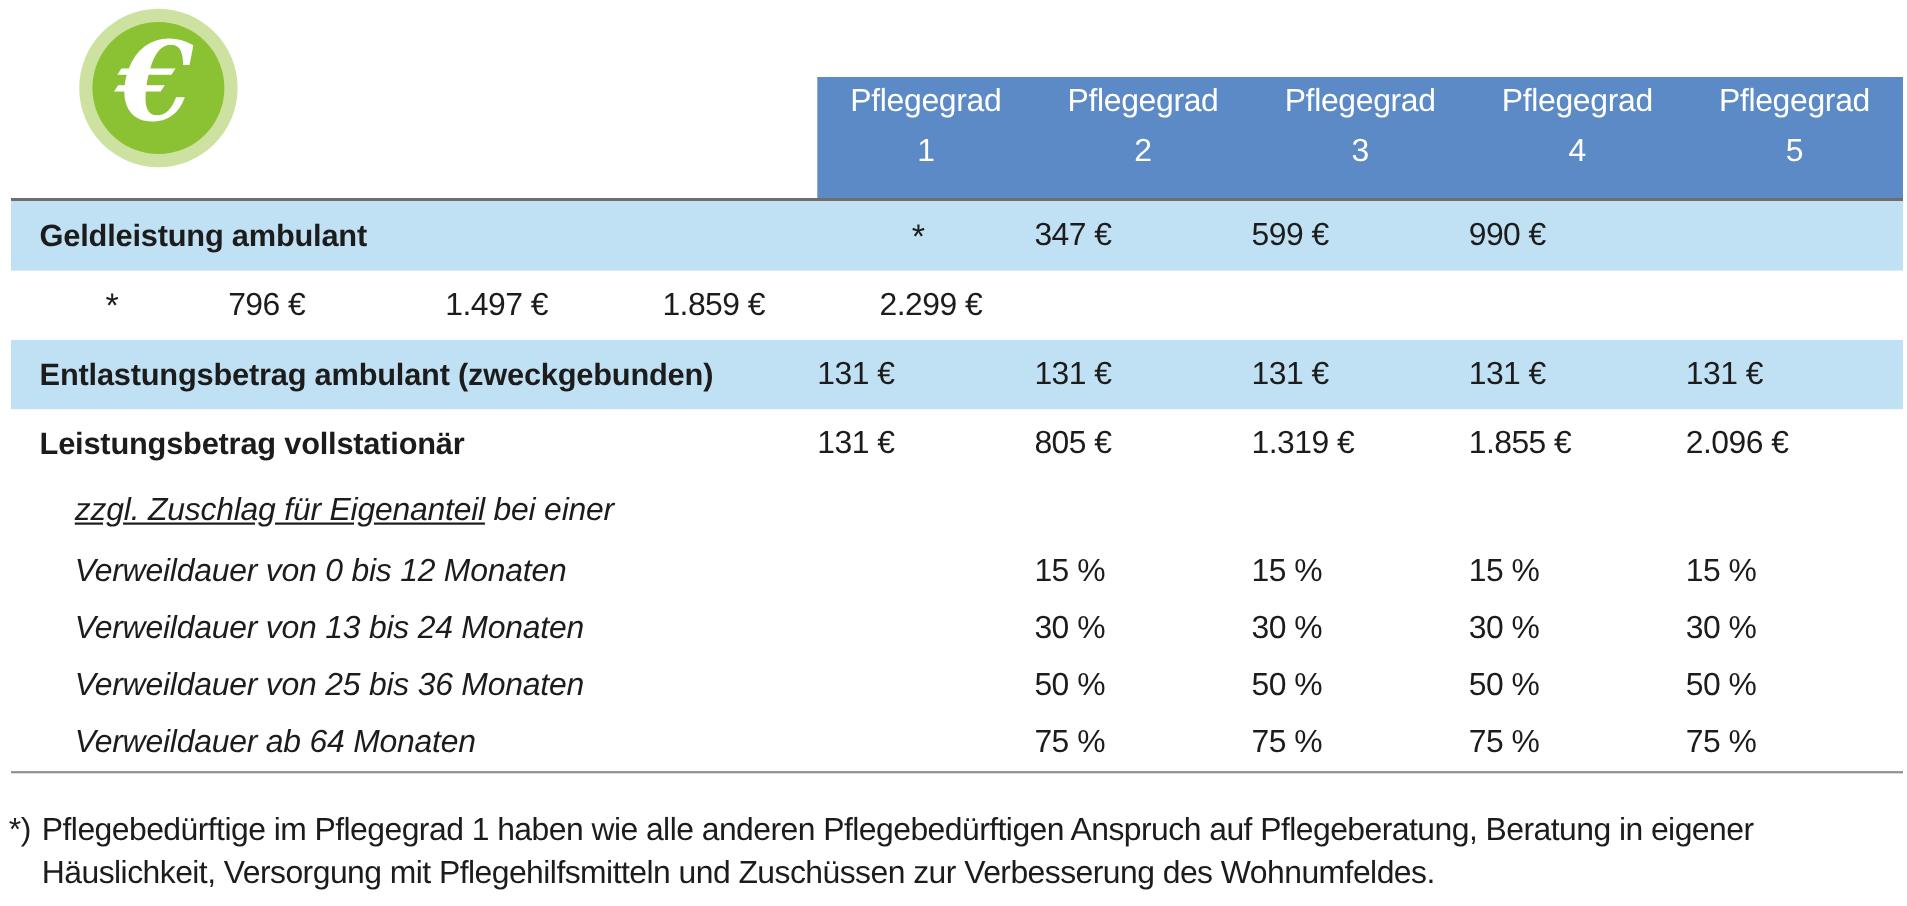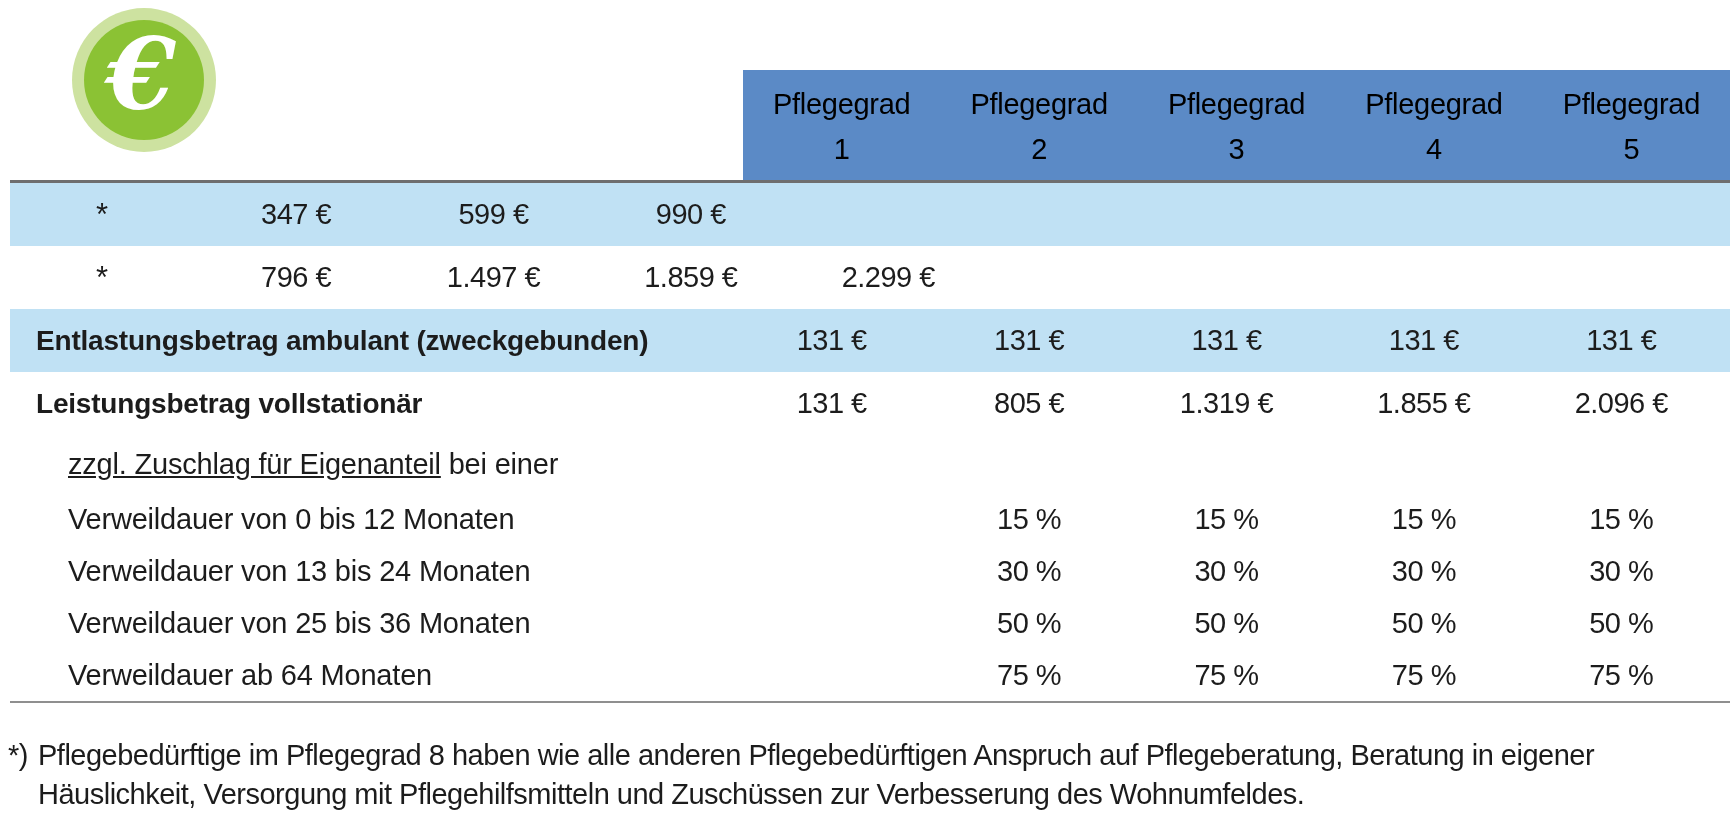--- a/index.html
+++ b/index.html
@@ -19,40 +19,40 @@
   .euro-icon{position:absolute;left:72px;top:8px;width:144px;height:144px;border-radius:50%;
     background:var(--icon-ring);display:flex;align-items:center;justify-content:center;}
   .euro-icon .inner{width:120px;height:120px;border-radius:50%;background:var(--icon-green);
     display:flex;align-items:center;justify-content:center;}
   .euro-icon .glyph{font-family:"DejaVu Serif",serif;font-style:italic;font-weight:bold;
     font-size:100px;color:#fff;transform:translate(-3px,-6px);}
 
   
   .header-row{position:absolute;left:743px;top:70px;width:987px;height:110px;
     background:var(--header-blue);display:flex;}
-  .hcol{flex:1 1 0;text-align:center;color:#000000;font-size:29px;line-height:45px;padding-top:12px;
+  .hcol{flex:1 1 0;text-align:center;color:#ffffff;font-size:29px;line-height:45px;
     letter-spacing:-0.3px;}
 
   
   .rule-top{position:absolute;left:10px;top:180px;width:1720px;height:3px;background:var(--rule-dark);}
   .rule-bottom{position:absolute;left:10px;top:701px;width:1720px;height:2px;background:var(--rule-light);}
 
   
   .rows{position:absolute;left:10px;top:183px;width:1720px;}
   .row{display:flex;align-items:center;}
   .row.hl{background:var(--row-blue);}
   .row-main{height:63px;}
   .row-subhead{height:58px;}
   .row-sub{height:52px;}
   .label{width:733px;padding-left:26px;font-size:28px;font-weight:bold;letter-spacing:-0.2px;
     white-space:nowrap;}
-  .row-subhead .label,.row-sub .label{font-weight:normal;font-size:29px;
+  .row-subhead .label,.row-sub .label{font-weight:normal;font-style:italic;font-size:29px;
     padding-left:58px;}
   .row-subhead .label .u{text-decoration:underline;}
-  .cell{width:197.4px;text-align:center;padding-right:20px;font-size:29px;letter-spacing:-0.5px;
+  .cell{width:197.4px;text-align:left;padding-right:20px;font-size:29px;letter-spacing:-0.5px;
     white-space:nowrap;}
   .row-sub .cell{}
   .cell.ast{text-align:center;padding-right:14px;font-size:31px;}
 
   
   .footnote{position:absolute;left:8px;top:736px;width:1716px;display:flex;align-items:flex-start;
     font-size:29px;line-height:39px;letter-spacing:-0.5px;}
   .fn-marker{width:30px;flex:0 0 30px;}
   .fn-lines{flex:1;}
 </style>
@@ -87,20 +87,21 @@
       <div class="hcol">
         <div>Pflegegrad</div>
         <div>5</div>
       </div>
     </div>
 
   <div class="rule-top"></div>
 
   <div class="rows" id="rows">
       <div class="row row-main hl">
+        <div class="label">Geldleistung ambulant</div>
         <div class="cell ast">*</div>
         <div class="cell">347 €</div>
         <div class="cell">599 €</div>
         <div class="cell">990 €</div>
       </div>
       <div class="row row-main">
         <div class="cell ast">*</div>
         <div class="cell">796 €</div>
         <div class="cell">1.497 €</div>
         <div class="cell">1.859 €</div>
@@ -162,18 +163,18 @@
         <div class="cell">75 %</div>
         <div class="cell">75 %</div>
       </div>
     </div>
 
   <div class="rule-bottom"></div>
 
   <div class="footnote">
     <span class="fn-marker">*)</span>
     <div class="fn-lines" id="fn-lines">
-        <div>Pflegebedürftige im Pflegegrad 8 haben wie alle anderen Pflegebedürftigen Anspruch auf Pflegeberatung, Beratung in eigener</div>
+        <div>Pflegebedürftige im Pflegegrad 1 haben wie alle anderen Pflegebedürftigen Anspruch auf Pflegeberatung, Beratung in eigener</div>
         <div>Häuslichkeit, Versorgung mit Pflegehilfsmitteln und Zuschüssen zur Verbesserung des Wohnumfeldes.</div>
       </div>
   </div>
 
 </div>
 
 </body></html>

